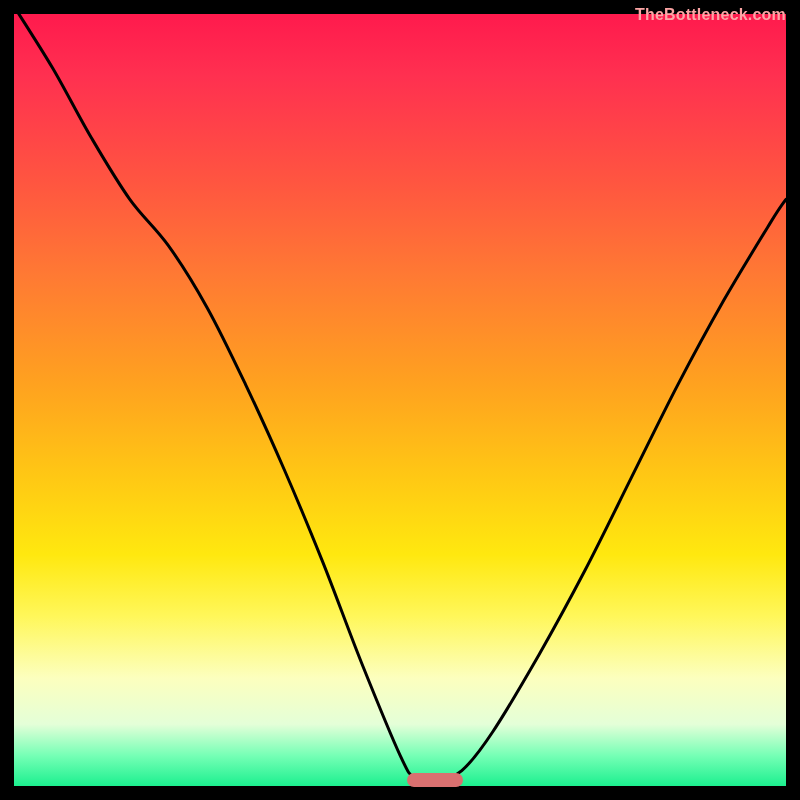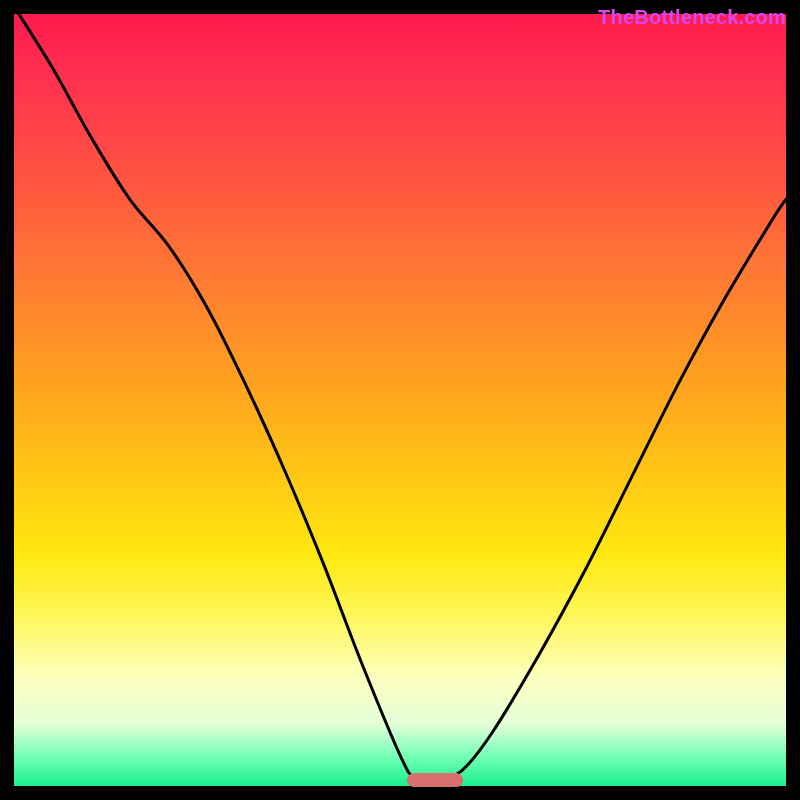--- a/index.html
+++ b/index.html
@@ -37,23 +37,23 @@
   border-radius: 7px;
   background: #d97070;
   transform: translate(-50%, -50%);
 }
 
 .watermark {
   position: absolute;
   top: 6px;
   right: 14px;
   font-family: Arial, Helvetica, sans-serif;
-  font-size: 20px;
+  font-size: 16px;
   font-weight: 600;
-  color: #d946ef;
+  color: #fca5a5;
   letter-spacing: 0.2px;
 }
 </style>
 </head>
 <body>
 
 <div class="plot">
   <svg class="curve" viewBox="0 0 772 772" preserveAspectRatio="none">
     <path id="curve-path" d="M 0.0 -7.7 C 6.4 2.6, 25.7 32.2, 38.6 54.0 C 51.5 75.9, 64.3 101.6, 77.2 123.5 C 90.1 145.4, 102.9 167.3, 115.8 185.3 C 128.7 203.3, 141.5 213.6, 154.4 231.6 C 167.3 249.6, 180.1 270.2, 193.0 293.4 C 205.9 316.5, 218.7 343.5, 231.6 370.6 C 244.5 397.6, 257.3 425.9, 270.2 455.5 C 283.1 485.1, 295.9 516.0, 308.8 548.1 C 321.7 580.3, 334.5 616.3, 347.4 648.5 C 360.3 680.6, 377.0 721.8, 386.0 741.1 C 395.0 760.4, 395.0 760.4, 401.4 764.3 C 407.9 768.1, 416.9 765.6, 424.6 764.3 C 432.3 763.0, 438.8 764.3, 447.8 756.6 C 456.8 748.8, 465.8 737.3, 478.6 718.0 C 491.5 698.7, 509.5 667.8, 525.0 640.8 C 540.4 613.7, 555.8 585.4, 571.3 555.8 C 586.7 526.2, 602.2 494.1, 617.6 463.2 C 633.0 432.3, 648.5 400.2, 663.9 370.6 C 679.4 341.0, 694.8 312.7, 710.2 285.6 C 725.7 258.6, 746.3 225.2, 756.6 208.4 C 766.9 191.7, 769.4 189.1, 772.0 185.3 " fill="none" stroke="#000" stroke-width="3" stroke-linecap="round" stroke-linejoin="round"></path>
   </svg>

